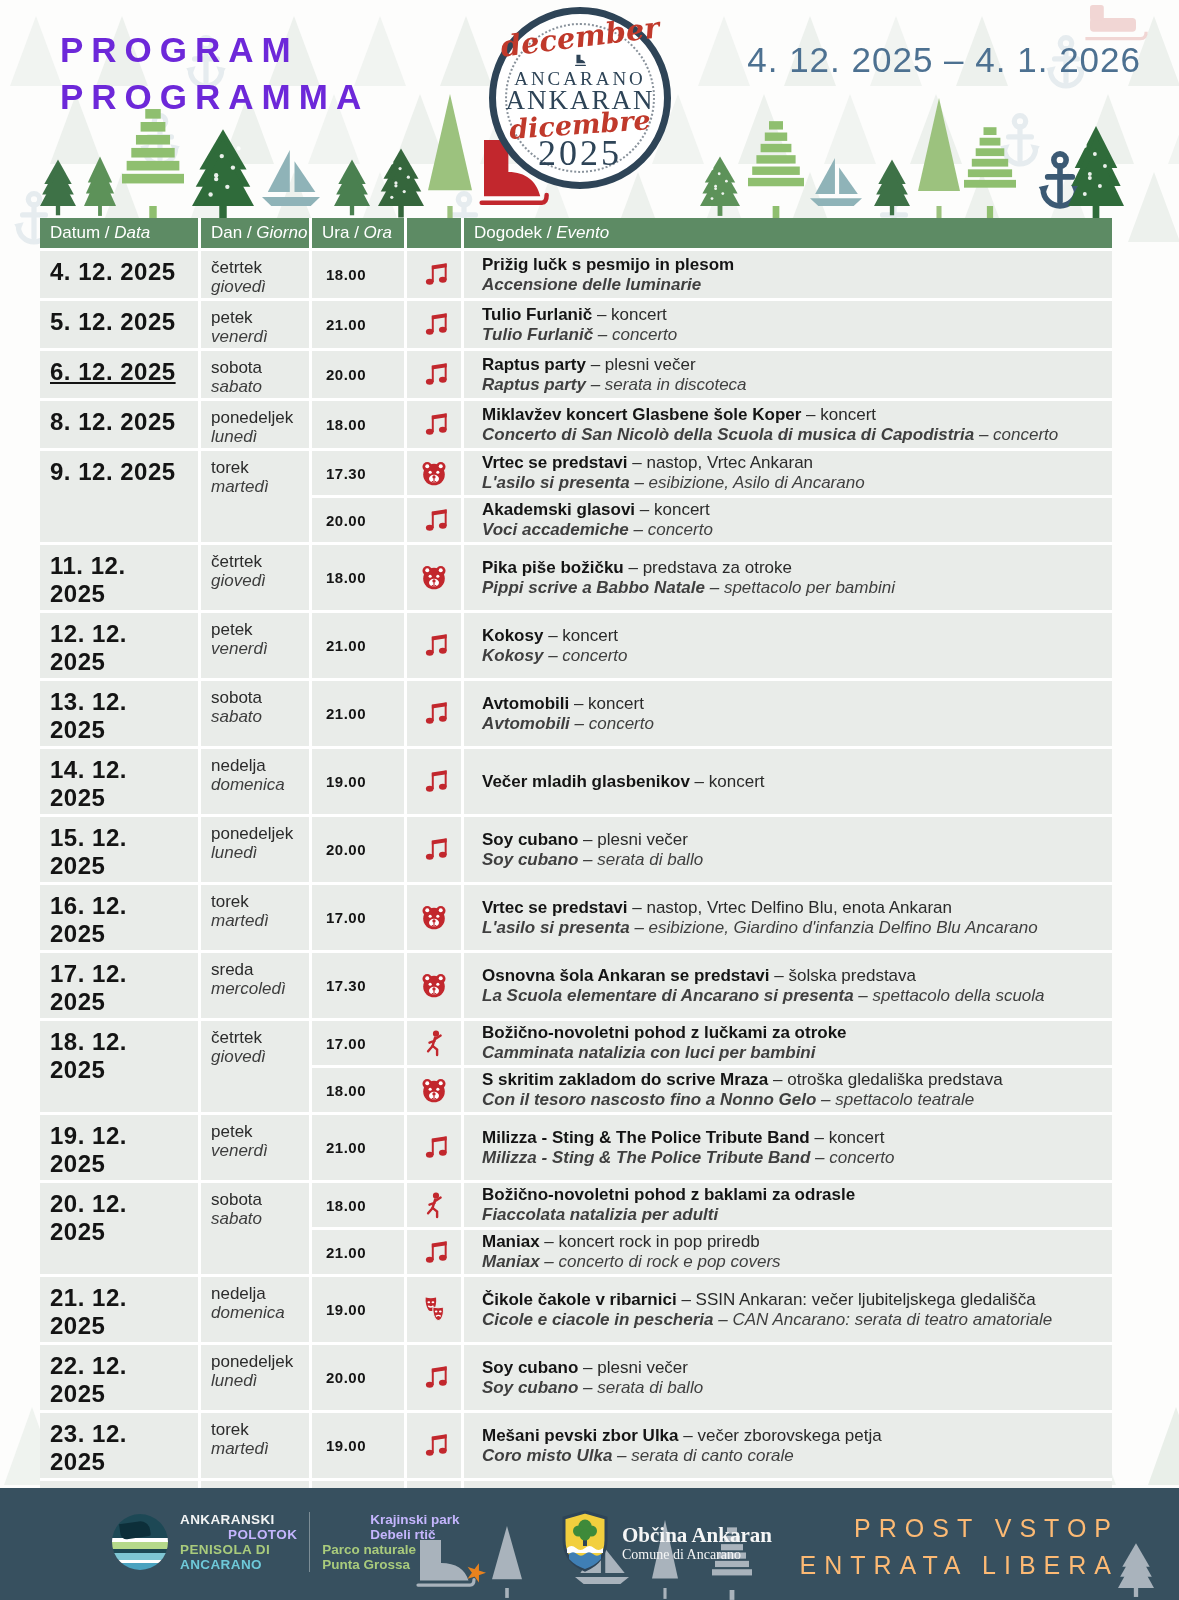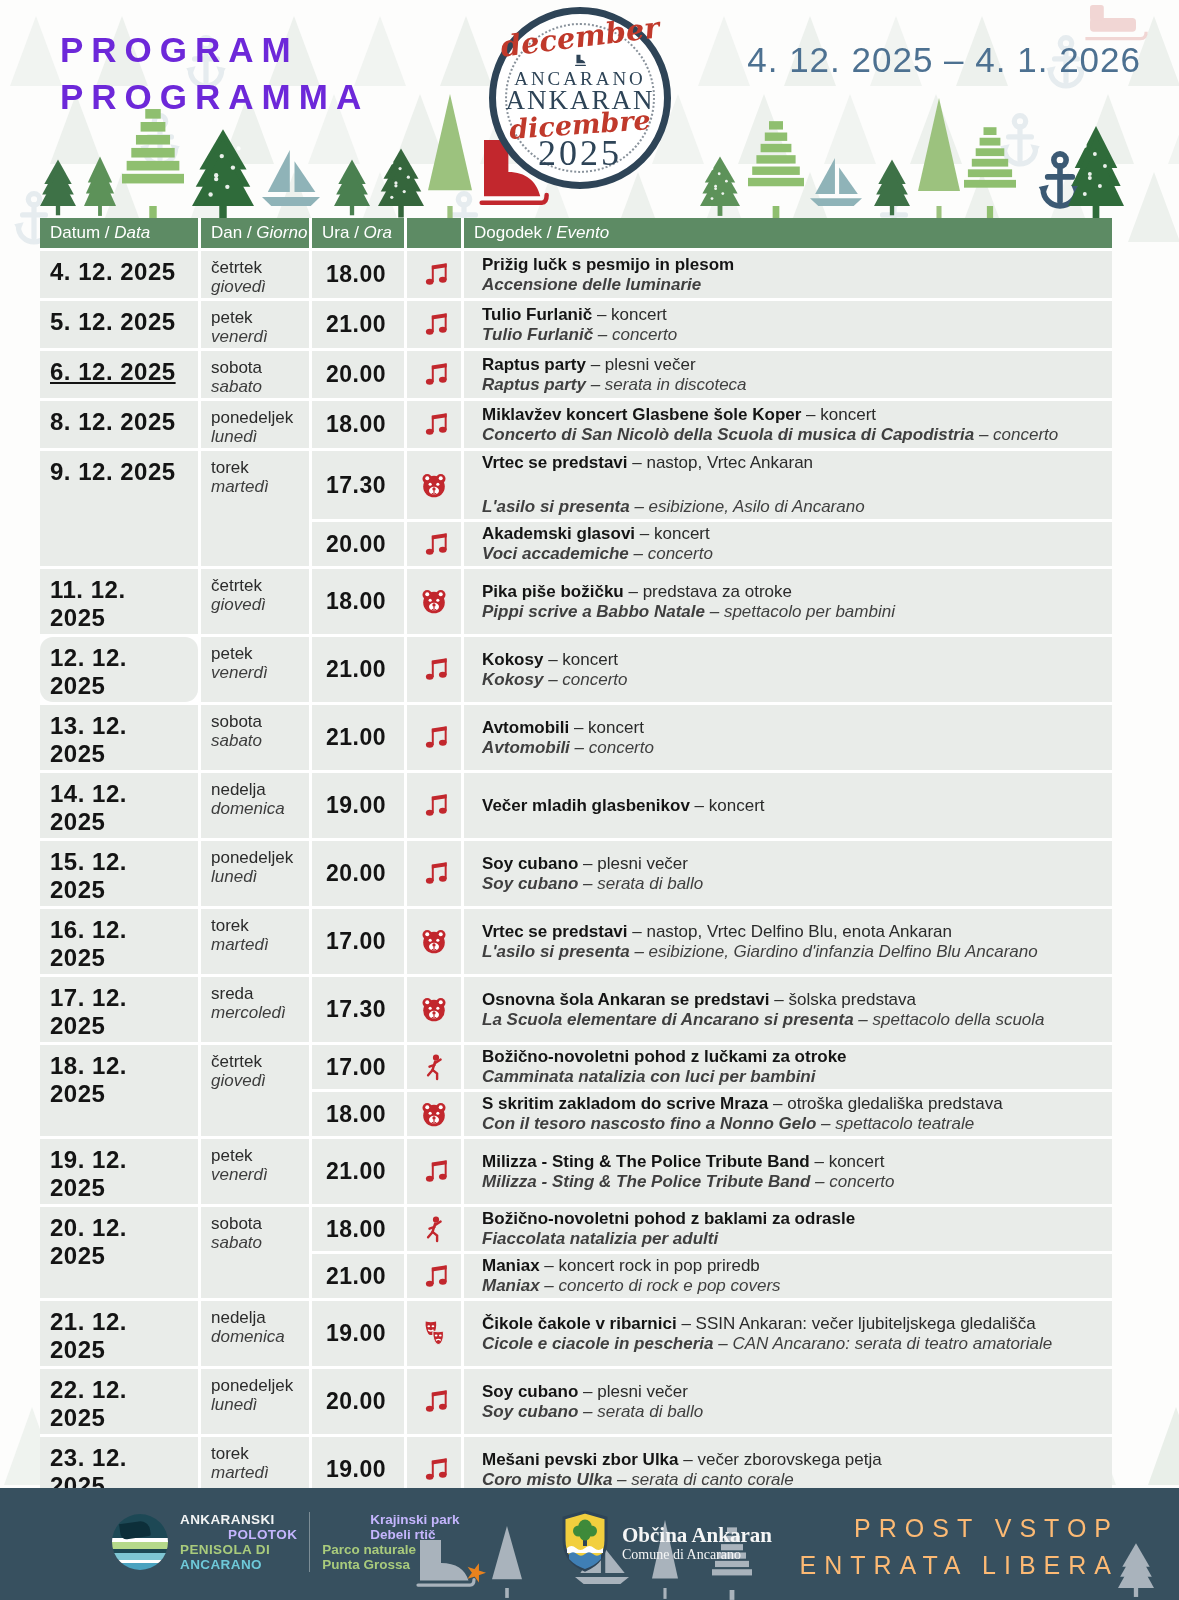--- a/index.html
+++ b/index.html
@@ -37,21 +37,21 @@
          grid-template-rows:30px;grid-auto-rows:minmax(41px,auto);
          gap:3px;background:#ffffff;}
   .hcell{background:#5d8b64;color:#fff;font-size:17px;
          display:flex;align-items:center;padding:0 10px;box-sizing:border-box;}
   .hcell i{font-style:italic;}
   .hcell .sep{white-space:pre;}
   .c{background:#e9ece9;box-sizing:border-box;padding:2px 10px;}
   .c-date{font-size:24px;font-weight:bold;color:#141414;padding-top:7px;letter-spacing:0.5px;}
   .c-day{font-size:17px;line-height:19px;color:#2b2b2b;padding-top:7px;}
   .c-day .it{font-style:italic;color:#3d3d3d;}
-  .c-time{font-size:23px;font-weight:bold;color:#141414;
+  .c-time{font-size:15px;font-weight:bold;color:#141414;
           display:flex;align-items:center;padding-left:14px;letter-spacing:0.5px;}
   .c-icon{display:flex;align-items:center;justify-content:center;padding:2px;}
   .c-event{font-size:17px;line-height:20px;display:flex;flex-direction:column;
            justify-content:center;padding:2px 18px;}
   .ev-sl{color:#2a2a2a;}
   .ev-sl .t{font-weight:bold;color:#141414;}
   .ev-it{font-style:italic;color:#3f3f3f;}
   .ev-it .t{font-weight:bold;}
 
   
@@ -478,21 +478,21 @@
           </g>
    <circle cx="6.5" cy="6" r="1.9" fill="#fff"></circle>
           <circle cx="19.5" cy="6" r="1.9" fill="#fff"></circle>
    <circle cx="9.3" cy="11.8" r="1.5" fill="#fff"></circle>
           <circle cx="16.7" cy="11.8" r="1.5" fill="#fff"></circle>
    <ellipse cx="13" cy="18" rx="4.8" ry="3.8" fill="#fff"></ellipse>
           <circle cx="13" cy="16.4" r="1.6" fill="#c2272d"></circle>
    <path d="M13 18.2 v1.7 M11.3 20.7 q1.7 1.3 3.4 0" stroke="#c2272d" stroke-width="1.1" fill="none" stroke-linecap="round"></path>
         </svg>
       </div>
-      <div class="c c-event" style="grid-area: 6 / 5; gap: 24px;">
+      <div class="c c-event" style="grid-area: 6 / 5;">
         <div class="ev-sl"><span class="t">Vrtec se predstavi</span> – <span>nastop, Vrtec Ankaran</span></div>
         <div class="ev-it"><span class="t">L'asilo si presenta</span> – <span>esibizione, Asilo di Ancarano</span></div>
       </div>
       <div class="c c-time" style="grid-area: 7 / 3;">20.00</div>
       <div class="c c-icon" style="grid-area: 7 / 4;">
         <svg width="27" height="27" viewBox="0 0 26 26">
           <g fill="#c2272d">
    <ellipse cx="8.4" cy="20" rx="3.7" ry="2.9"></ellipse>
             <ellipse cx="21" cy="18" rx="3.7" ry="2.9"></ellipse>
    <polygon points="10.4,4.4 24.7,2.2 24.7,6 10.4,8.2"></polygon>
@@ -524,21 +524,21 @@
           <circle cx="16.7" cy="11.8" r="1.5" fill="#fff"></circle>
    <ellipse cx="13" cy="18" rx="4.8" ry="3.8" fill="#fff"></ellipse>
           <circle cx="13" cy="16.4" r="1.6" fill="#c2272d"></circle>
    <path d="M13 18.2 v1.7 M11.3 20.7 q1.7 1.3 3.4 0" stroke="#c2272d" stroke-width="1.1" fill="none" stroke-linecap="round"></path>
         </svg>
       </div>
       <div class="c c-event" style="grid-area: 8 / 5;">
         <div class="ev-sl"><span class="t">Pika piše božičku</span> – <span>predstava za otroke</span></div>
         <div class="ev-it"><span class="t">Pippi scrive a Babbo Natale</span> – <span>spettacolo per bambini</span></div>
       </div>
-      <div class="c c-date" style="grid-area: 9 / 1 / span 1; border-radius: 13px;">12. 12. 2025</div>
+      <div class="c c-date" style="grid-area: 9 / 1 / span 1;">12. 12. 2025</div>
       <div class="c c-day" style="grid-area: 9 / 2 / span 1;">
         <div>petek</div>
         <div class="it">venerdì</div>
       </div>
       <div class="c c-time" style="grid-area: 9 / 3;">21.00</div>
       <div class="c c-icon" style="grid-area: 9 / 4;">
         <svg width="27" height="27" viewBox="0 0 26 26">
           <g fill="#c2272d">
    <ellipse cx="8.4" cy="20" rx="3.7" ry="2.9"></ellipse>
             <ellipse cx="21" cy="18" rx="3.7" ry="2.9"></ellipse>

